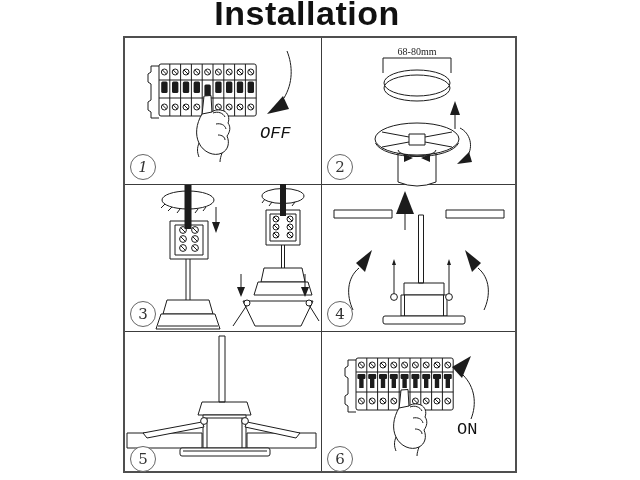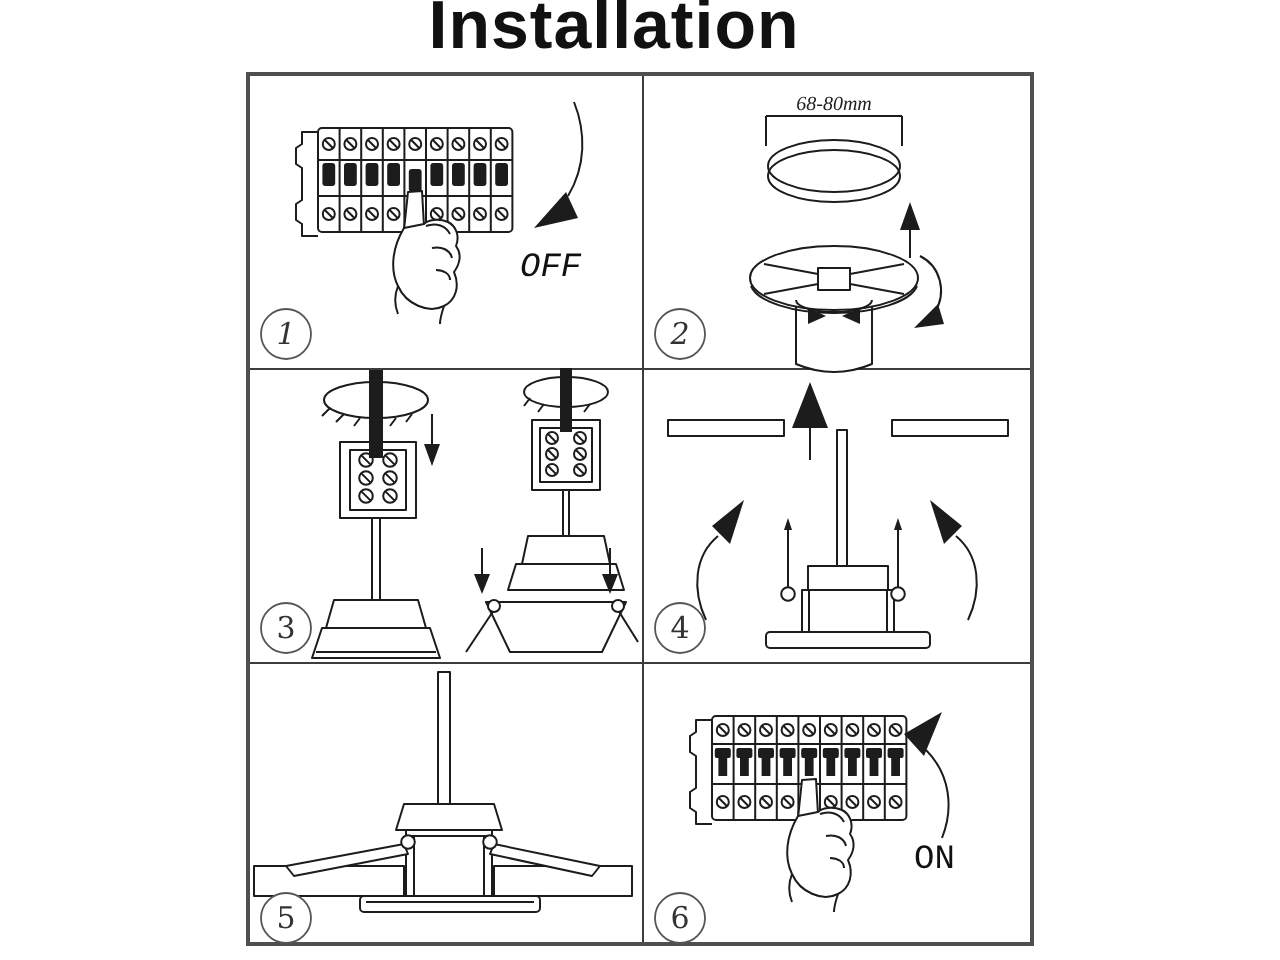--- a/index.html
+++ b/index.html
@@ -7,21 +7,21 @@
          font-family:"Liberation Sans",sans-serif;}
   .title{position:absolute;left:0;top:-6px;width:614px;text-align:center;margin:0;
          font-family:"Liberation Sans",sans-serif;font-weight:bold;font-size:34px;
          letter-spacing:0.5px;color:#111;}
   .grid{position:absolute;left:123px;top:36px;width:394px;height:437px;
         border:2px solid #4f4f4f;box-sizing:border-box;z-index:1;}
   .vline{position:absolute;left:195.5px;top:0;width:1.5px;height:100%;background:#3c3c3c;}
   .hline{position:absolute;left:0;width:100%;height:1.5px;background:#3c3c3c;}
   .h1{top:145.5px;} .h2{top:292.5px;}
   .panel{position:absolute;z-index:2;}
-  .p1{left:123px;top:36px;font-style:italic;}  .p2{left:320px;top:36px;font-style:italic;}
+  .p1{left:123px;top:36px;font-style:italic;}  .p2{left:320px;top:36px;}
   .p3{left:123px;top:183px;} .p4{left:320px;top:183px;}
   .p5{left:123px;top:330px;} .p6{left:320px;top:330px;}
   svg{display:block;overflow:visible;}
   .ln{stroke:#1c1c1c;fill:none;stroke-width:1;stroke-linejoin:round;}
   .wf{fill:#ffffff;stroke:#1c1c1c;stroke-width:1;stroke-linejoin:round;}
   .blk{fill:#1c1c1c;stroke:none;}
   .cap{font-family:"Liberation Mono",monospace;font-size:17px;fill:#111;}
   .dim{font-family:"Liberation Serif",serif;font-size:10px;fill:#222;}
   .num{font-family:"DejaVu Serif",serif;font-size:15px;fill:#333;}
   .badge{fill:#fff;stroke:#555;stroke-width:0.9;}

